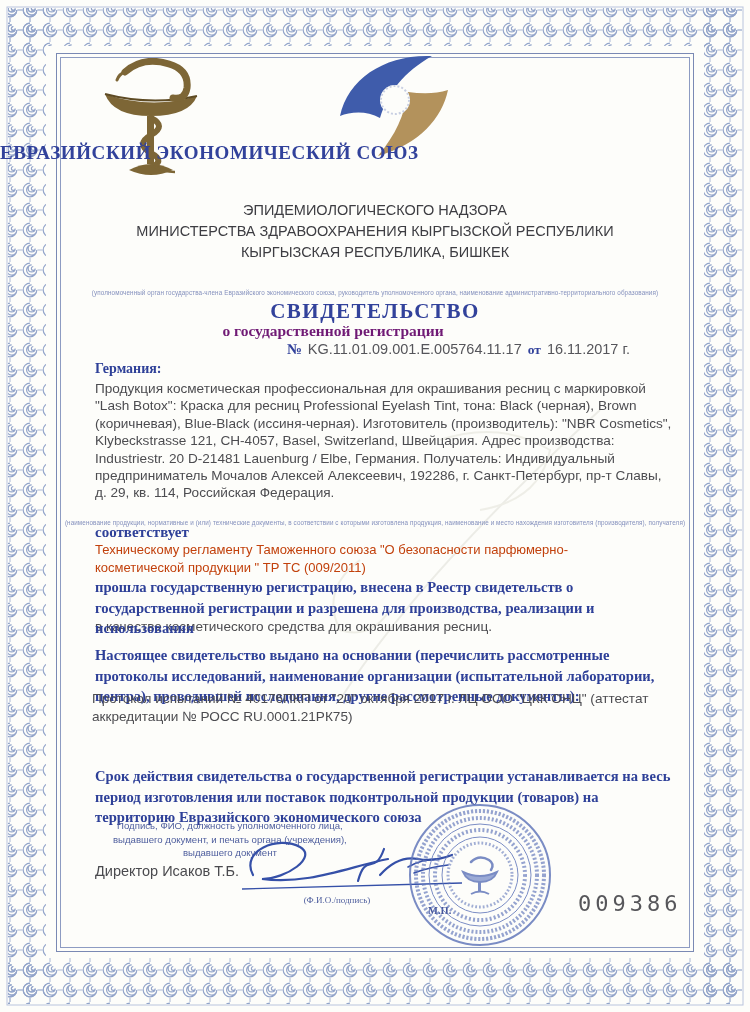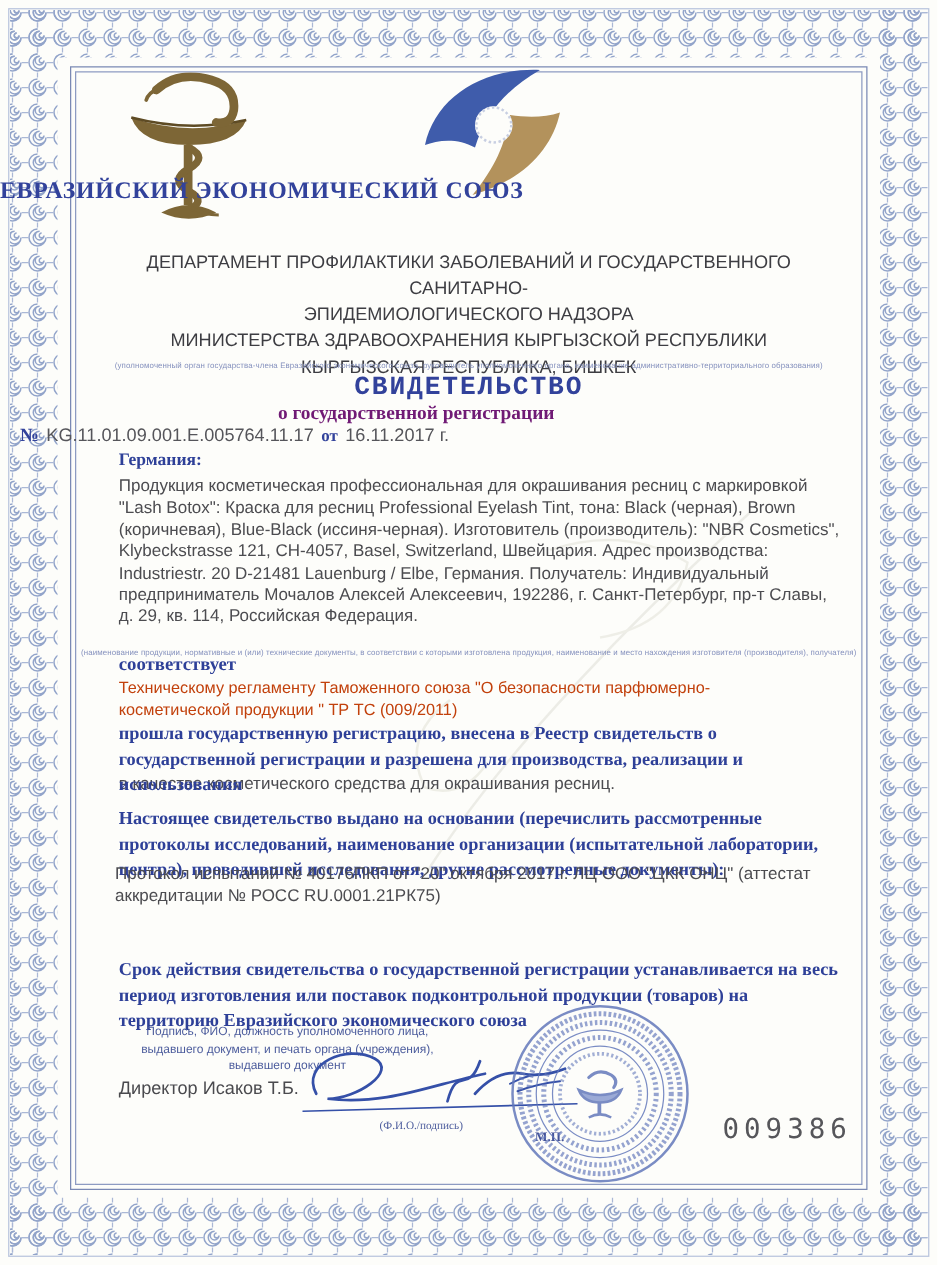--- a/index.html
+++ b/index.html
@@ -23,26 +23,26 @@
     font-family:"Liberation Serif", serif; font-weight:bold; font-size:19px;
     letter-spacing:.6px; color:#32429b; }
 
   .authority { left:75px; top:200px; width:600px; text-align:center;
     font-size:14.5px; line-height:21px; color:#3d3d42; }
 
   .tiny-caption { width:750px; left:0; text-align:center; white-space:nowrap;
     font-size:6.3px; color:#8490bd; letter-spacing:.1px; }
 
   .cert-title { left:0; top:299px; width:750px; text-align:center;
-    font-family:Liberation Mono, monospace; font-weight:bold; font-size:21px;
+    font-family:Liberation Serif, serif; font-weight:bold; font-size:21px;
     letter-spacing:1.5px; color:#32429b; }
   .cert-subtitle { left:0; top:322px; width:666px; text-align:center;
     font-family:"Liberation Serif", serif; font-weight:bold; font-size:15.5px;
     color:#701a75; }
-  .number-line { left:16px; top:341px; width:630px; text-align:left; font-size:14.5px; }
+  .number-line { left:0; top:341px; width:630px; text-align:right; font-size:14.5px; }
   .number-line .sign { font-family:"Liberation Serif", serif; font-weight:bold;
     color:#32429b; font-size:15px; margin-right:6px; }
   .number-line .num { color:#55555a; }
   .number-line .prep { font-family:"Liberation Serif", serif; font-weight:bold;
     color:#32429b; font-size:13.5px; margin:0 6px; }
 
   .product-label { left:95px; top:361px; font-size:14px; }
   .product-text { left:95px; top:380px; width:578px; font-size:13.6px;
     line-height:17.4px; color:#4c4c50; }
 
@@ -111,21 +111,20 @@
   <svg class="abs" style="left:334px;top:52px" width="120" height="112" viewBox="0 0 120 112">
     <path d="M6 64 C14 26 52 2 98 4 C70 20 54 40 46 66 C32 58 16 60 6 64 Z" fill="#3f5cab"></path>
     <path d="M114 38 C108 66 86 92 44 104 C62 82 70 64 74 40 C88 42 102 42 114 38 Z" fill="#b3925c"></path>
     <circle cx="61" cy="48" r="15" fill="#fdfdfa"></circle>
     <circle cx="61" cy="48" r="14" fill="none" stroke="#c8cfe2" stroke-width="2" stroke-dasharray="2 2"></circle>
   </svg>
 
   <div class="abs union-title">ЕВРАЗИЙСКИЙ ЭКОНОМИЧЕСКИЙ СОЮЗ</div>
 
   <div class="abs authority">
-    <div>ДЕПАРТАМЕНТ ПРОФИЛАКТИКИ ЗАБОЛЕВАНИЙ И ГОСУДАРСТВЕННОГО САНИТАРНО-</div>
     <div>ЭПИДЕМИОЛОГИЧЕСКОГО НАДЗОРА</div>
     <div>МИНИСТЕРСТВА ЗДРАВООХРАНЕНИЯ КЫРГЫЗСКОЙ РЕСПУБЛИКИ</div>
     <div>КЫРГЫЗСКАЯ РЕСПУБЛИКА, БИШКЕК</div>
   </div>
   <div class="abs tiny-caption" style="top:289px">(уполномоченный орган государства-члена Евразийского экономического союза, руководитель уполномоченного органа, наименование административно-территориального образования)</div>
 
   <div class="abs cert-title">СВИДЕТЕЛЬСТВО</div>
   <div class="abs cert-subtitle">о государственной регистрации</div>
   <div class="abs number-line">
     <span class="sign">№</span><span class="num">KG.11.01.09.001.E.005764.11.17</span><span class="prep">от</span><span class="num">16.11.2017 г.</span>

